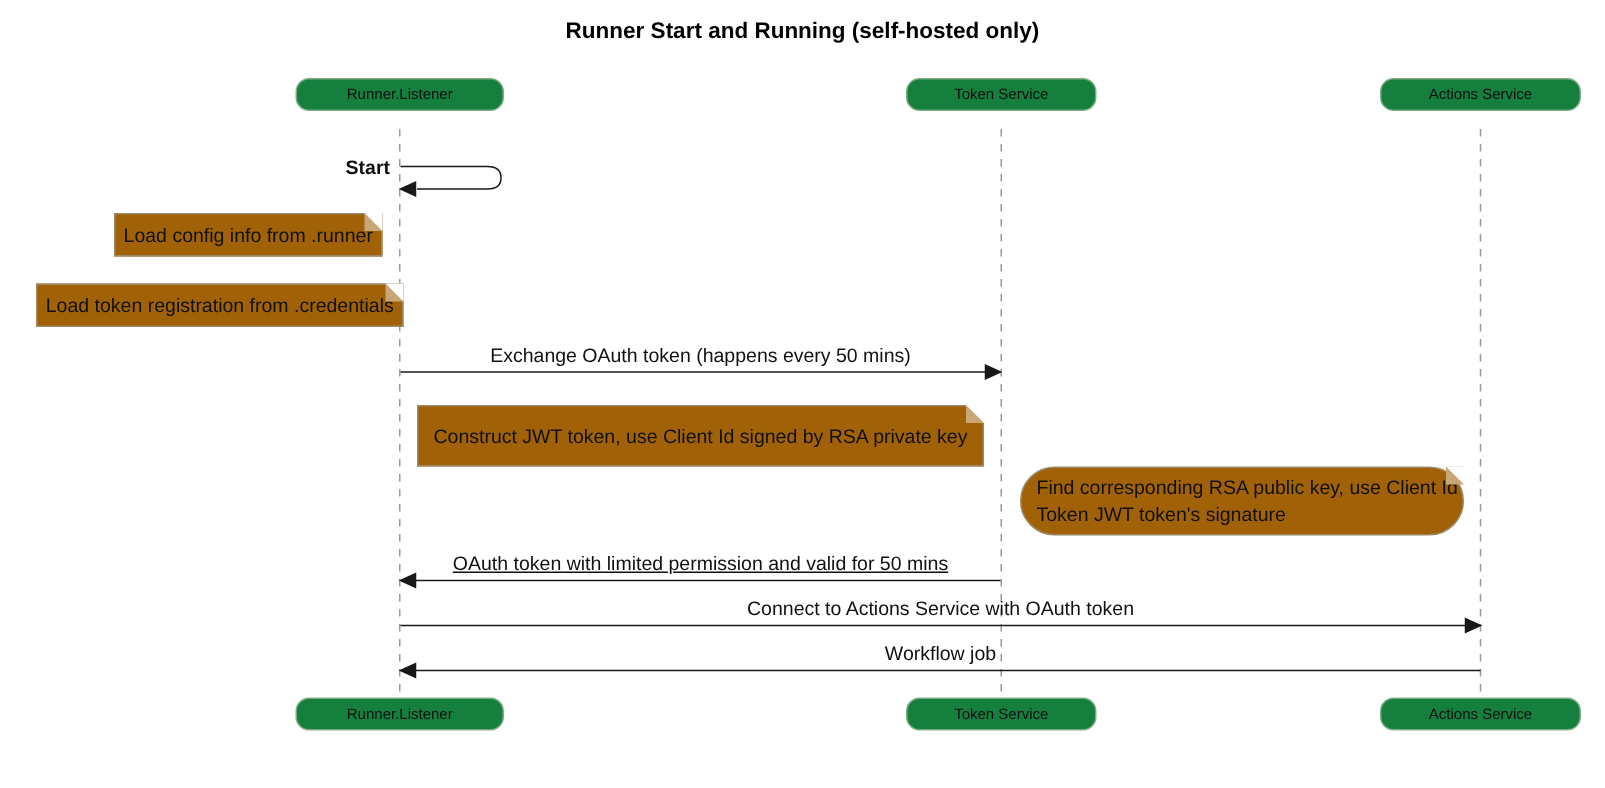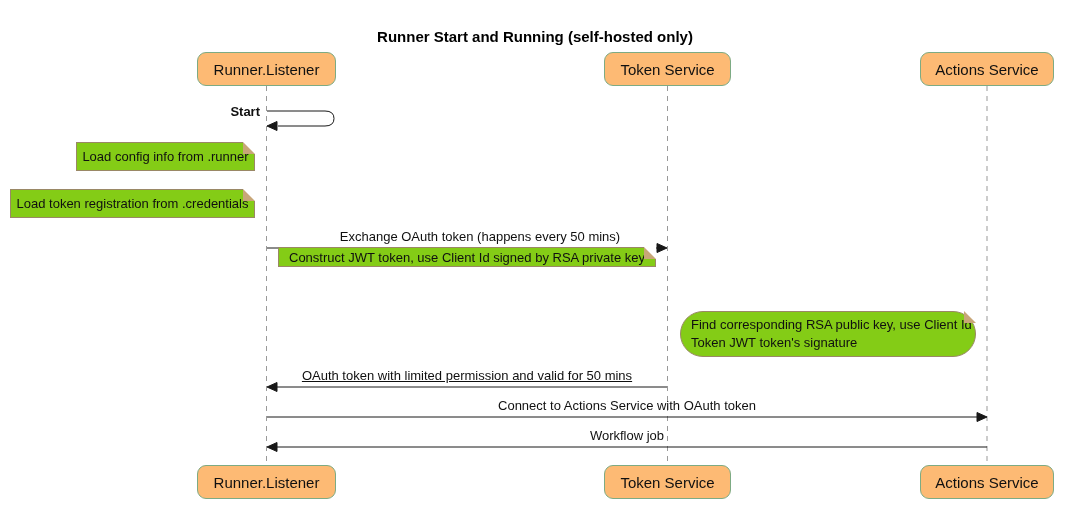--- a/index.html
+++ b/index.html
@@ -11,45 +11,45 @@
     width: 1070px;
     height: 525px;
     background: #ffffff;
     overflow: hidden;
   }
 
   .svg-layer { position: absolute; left: 0; top: 0; }
 
   .title {
     position: absolute;
-    left: 0; top: 28px;
+    left: 0; top: 12px;
     width: 100%;
     text-align: center;
     font-size: 15px;
     font-weight: bold;
     color: #000;
   }
 
   .participant {
     position: absolute;
-    height: 34px;
-    background: #fdba74;
+    height: 22px;
+    background: #15803d;
     border: 1.5px solid #7dab84;
     border-radius: 9px;
     display: flex;
     align-items: center;
     justify-content: center;
-    font-size: 15px;
+    font-size: 10px;
     color: #101010;
     white-space: nowrap;
   }
 
   .note {
     position: absolute;
-    background: #84cc16;
+    background: #a16207;
     border: 1px solid #9a8866;
     font-size: 13px;
     color: #101010;
     display: flex;
     align-items: center;
     justify-content: center;
     white-space: nowrap;
     padding: 0 10px;
   }
   .note::before {
@@ -113,32 +113,32 @@
   <div class="participant" style="left:197px; top:52px; width:139px;">Runner.Listener</div>
   <div class="participant" style="left:604px; top:52px; width:127px;">Token Service</div>
   <div class="participant" style="left:920px; top:52px; width:134px;">Actions Service</div>
 
   <div class="participant" style="left:197px; top:465px; width:139px;">Runner.Listener</div>
   <div class="participant" style="left:604px; top:465px; width:127px;">Token Service</div>
   <div class="participant" style="left:920px; top:465px; width:134px;">Actions Service</div>
 
   <div class="msg-label right" style="left:155px; top:104px; width:105px;">Start</div>
 
-  <div class="msg-label" style="left:280px; top:229px; width:400px;text-align:center;">Exchange OAuth token (happens every 50 mins)</div>
+  <div class="msg-label" style="left:267px; top:229px; width:400px;text-align:center;">Exchange OAuth token (happens every 50 mins)</div>
 
   <div class="msg-label" style="left:267px; top:368px; width:400px;text-decoration:underline;">OAuth token with limited permission and valid for 50 mins</div>
 
   <div class="msg-label" style="left:267px; top:398px; width:720px;">Connect to Actions Service with OAuth token</div>
 
   <div class="msg-label" style="left:267px; top:428px; width:720px;">Workflow job</div>
 
   <div class="note" style="left:76px; top:142px; width:179px; height:29px;">Load config info from .runner</div>
 
-  <div class="note" style="left:10px; top:189px; width:245px; height:29px;">Load token registration from .credentials</div>
+  <div class="note" style="left:24px; top:189px; width:245px; height:29px;">Load token registration from .credentials</div>
 
-  <div class="note" style="left:278px; top:247px; width:378px; height:20px;">Construct JWT token, use Client Id signed by RSA private key</div>
+  <div class="note" style="left:278px; top:270px; width:378px; height:41px;">Construct JWT token, use Client Id signed by RSA private key</div>
 
   <div class="note multiline" style="left:680px; top:311px; width:296px; height:46px;">
     <span>Find corresponding RSA public key, use Client Id</span>
     <span>Token JWT token's signature</span>
   </div>
 
 </div>
 
 </body></html>

